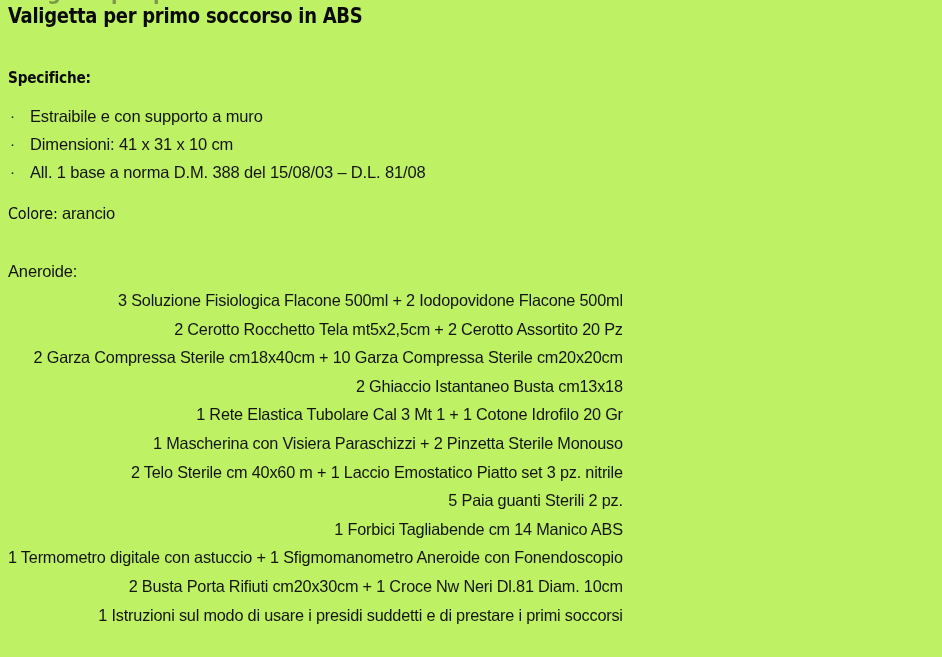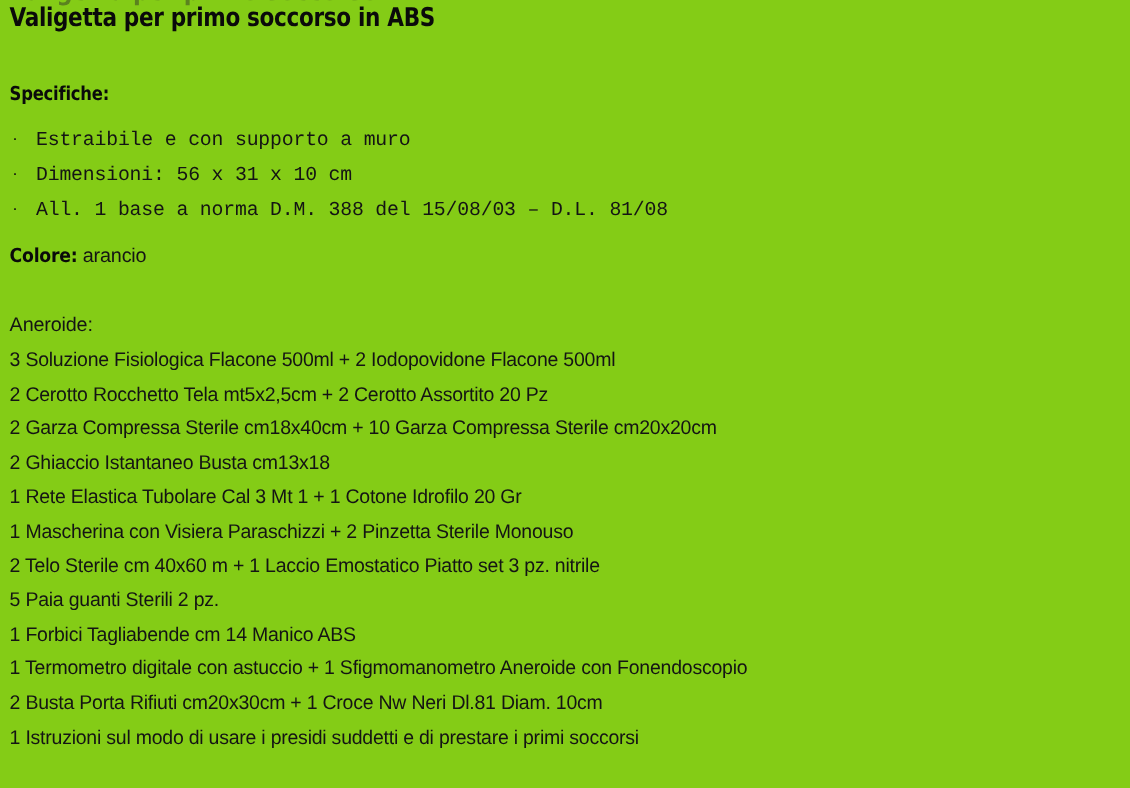--- a/index.html
+++ b/index.html
@@ -15,21 +15,21 @@
   body {
     font-family: "Liberation Sans", "DejaVu Sans", sans-serif;
     color: #000000;
     -webkit-font-smoothing: antialiased;
   }
 
   .page {
     position: relative;
     width: 942px;
     height: 657px;
-    background: #84cc16;
+    background: #bef264;
     padding: 0 0 0 20px;
   }
 
   
   .ghost-line {
     position: absolute;
     top: 0px;
     left: 8px;
     width: 620px;
     height: 5px;
@@ -92,36 +92,36 @@
     color: #141414;
   }
   .spec-bullet {
     position: absolute;
     left: 2px;
     top: 0;
     font-size: 15px;
     line-height: 28px;
     color: #141414;
   }
-  .spec-text { display: inline-block; font-family: Liberation Mono, monospace; }
+  .spec-text { display: inline-block; }
 
   
   .colore-row {
     position: absolute;
     top: 201px;
     left: 8px;
     font-size: 16.5px;
     line-height: 24px;
     letter-spacing: -0.15px;
     white-space: nowrap;
     color: #141414;
   }
   .colore-label {
     font-family: "DejaVu Sans Condensed", "Liberation Sans Narrow", "Liberation Sans", sans-serif;
-    font-weight: bold;
+    font-weight: normal;
     font-size: 16px;
     letter-spacing: -0.2px;
     color: #0a0a0a;
   }
   .colore-value { font-size: 16.5px; margin-top: 46px; }
 
   
   .contenuto-heading {
     position: absolute;
     top: 259px;
@@ -130,20 +130,21 @@
     line-height: 24px;
     letter-spacing: -0.15px;
     color: #141414;
   }
 
   .contenuto-list {
     position: absolute;
     top: 286px;
     left: 8px;
     list-style: none;
+    text-align: right;
   }
   .contenuto-item {
     font-size: 16.5px;
     line-height: 28.6px;
     letter-spacing: -0.2px;
     white-space: nowrap;
     color: #141414;
     transform: scaleX(0.985);
     transform-origin: left center;
   }
@@ -161,21 +162,21 @@
 
   <h2 class="spec-heading">Specifiche:</h2>
 
   <ul class="spec-list">
     <li class="spec-item">
       <span class="spec-bullet">·</span>
       <span class="spec-text">Estraibile e con supporto a muro</span>
     </li>
     <li class="spec-item">
       <span class="spec-bullet">·</span>
-      <span class="spec-text">Dimensioni: 56 x 31 x 10 cm</span>
+      <span class="spec-text">Dimensioni: 41 x 31 x 10 cm</span>
     </li>
     <li class="spec-item">
       <span class="spec-bullet">·</span>
       <span class="spec-text">All. 1 base a norma D.M. 388 del 15/08/03 – D.L. 81/08</span>
     </li>
   </ul>
 
   <div class="colore-row">
     <span class="colore-label">Colore:</span><span class="colore-value"> </span><span class="colore-value">arancio</span>
   </div>

